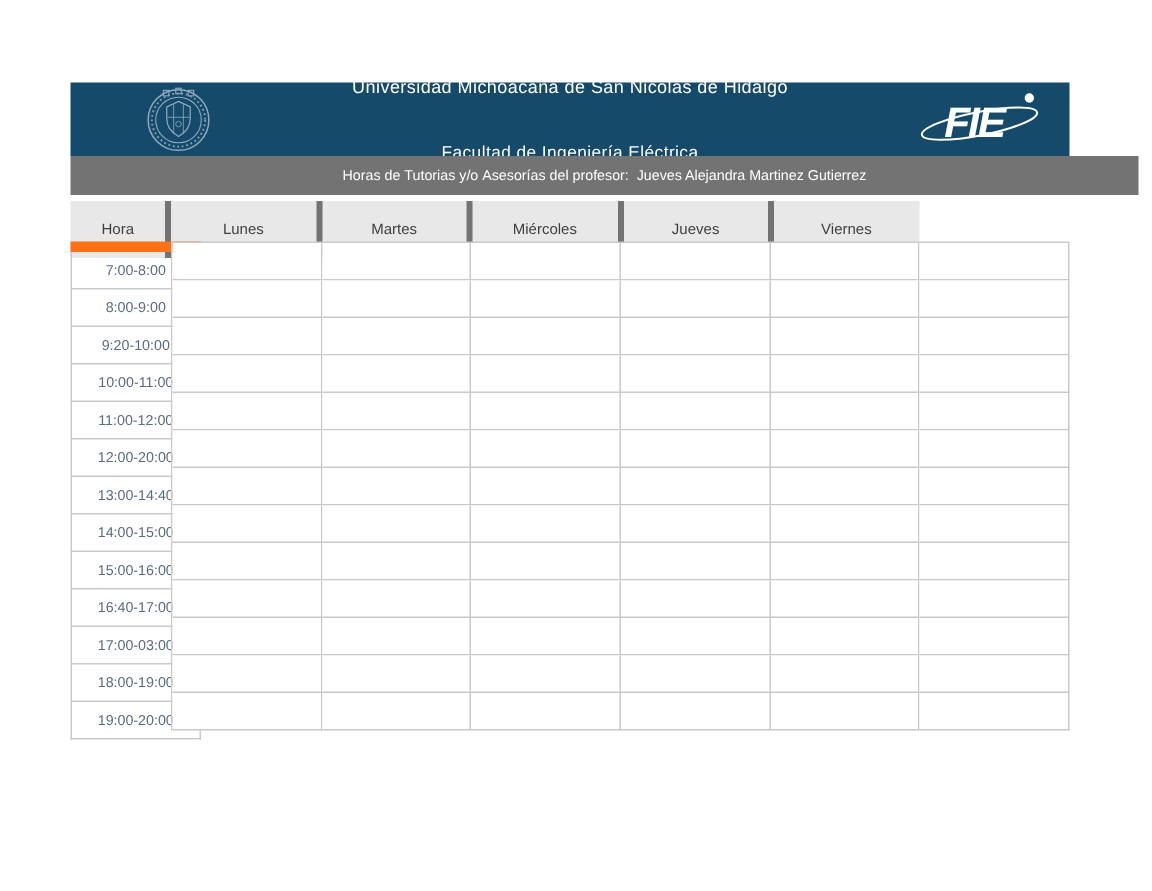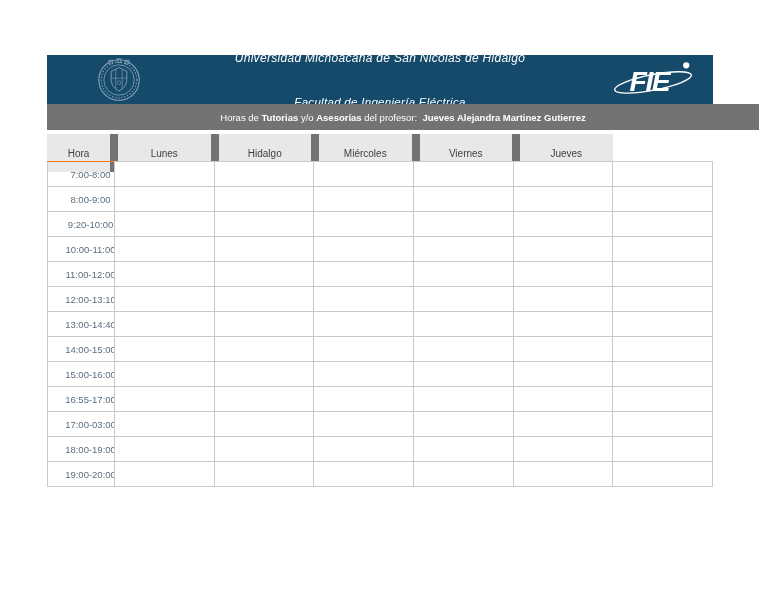--- a/index.html
+++ b/index.html
@@ -16,53 +16,53 @@
   .band-blue {
     position: absolute; left: 47px; top: 55px; width: 666px; height: 49px;
     background: #164a6b;
   }
   .seal {
     position: absolute; left: 49px; top: 2px; width: 46px; height: 46px;
   }
   .titles {
     position: absolute; left: 0; right: 0; top: 0; height: 49px;
     display: flex; flex-direction: column; align-items: center; justify-content: center;
-    gap: 3px; color: #ffffff; font-style: italic;
+    gap: 3px; color: #ffffff;
   }
   .title-line1 { font-size: 12px; letter-spacing: 0.3px; font-weight: 400; }
   .title-line2 { font-size: 11.5px; letter-spacing: 0.3px; font-weight: 400; margin-top: 28px; }
   .fie-logo { position: absolute; right: 16px; top: 3px; width: 88px; height: 43px; }
 
   
   .band-gold {
     position: absolute; left: 47px; top: 104px; width: 712px; height: 26px;
     background: #737373;
     display: flex; align-items: center; justify-content: center;
     color: #ffffff; font-size: 9.5px;
   }
   .band-gold span { white-space: pre; }
-  .band-gold .bold { font-weight: 700; }
+  .band-gold .bold { font-weight: 400; }
 
   
   .thead {
     position: absolute; left: 47px; top: 134px; width: 666px; height: 38px;
     display: grid; grid-template-columns: 63px repeat(6, 1fr);
   }
   .th {
     background: #e8e8e8;
     display: flex; align-items: center; justify-content: center;
     font-size: 10px; color: #3f3f3f;
-    border-left: 8px solid #737373;
+    border-left: 4px solid #737373;
   }
   .th:first-child { border-left: none; }
 
   
   .hora-col {
     position: absolute; left: 47px; top: 161px; width: 87px;
-    border-top: 1px solid #f97316;
+    border-top: 7px solid #f97316;
   }
   .hora-cell {
     height: 25px; border: 1px solid #c9c9c9; border-top: none;
     display: flex; align-items: center; justify-content: center;
     font-size: 9.5px; color: #5b6d7d; white-space: nowrap;
   }
   .days-grid {
     position: absolute; left: 114px; top: 161px; width: 599px;
     display: grid; grid-template-columns: repeat(6, 1fr);
     border-top: 1px solid #c9c9c9; border-left: 1px solid #c9c9c9;
@@ -112,37 +112,37 @@
     <span class="bold">Tutorias</span>
     <span> y/o </span>
     <span class="bold">Asesorías</span>
     <span> del profesor:  </span>
     <span class="bold">Jueves Alejandra Martinez Gutierrez</span>
   </div>
 
   <div class="thead" id="thead">
       <div class="th">Hora</div>
       <div class="th">Lunes</div>
-      <div class="th">Hidalgo</div>
+      <div class="th">Martes</div>
       <div class="th">Miércoles</div>
+      <div class="th">Jueves</div>
       <div class="th">Viernes</div>
-      <div class="th">Jueves</div>
     </div>
 
   <div class="hora-col" id="horacol">
       <div class="hora-cell">7:00-8:00</div>
       <div class="hora-cell">8:00-9:00</div>
       <div class="hora-cell">9:20-10:00</div>
       <div class="hora-cell">10:00-11:00</div>
       <div class="hora-cell">11:00-12:00</div>
-      <div class="hora-cell">12:00-13:10</div>
+      <div class="hora-cell">12:00-20:00</div>
       <div class="hora-cell">13:00-14:40</div>
       <div class="hora-cell">14:00-15:00</div>
       <div class="hora-cell">15:00-16:00</div>
-      <div class="hora-cell">16:55-17:00</div>
+      <div class="hora-cell">16:40-17:00</div>
       <div class="hora-cell">17:00-03:00</div>
       <div class="hora-cell">18:00-19:00</div>
       <div class="hora-cell">19:00-20:00</div>
     </div>
 
   <div class="days-grid" id="daysgrid">
       <div class="day-cell"></div>
       <div class="day-cell"></div>
       <div class="day-cell"></div>
       <div class="day-cell"></div>

